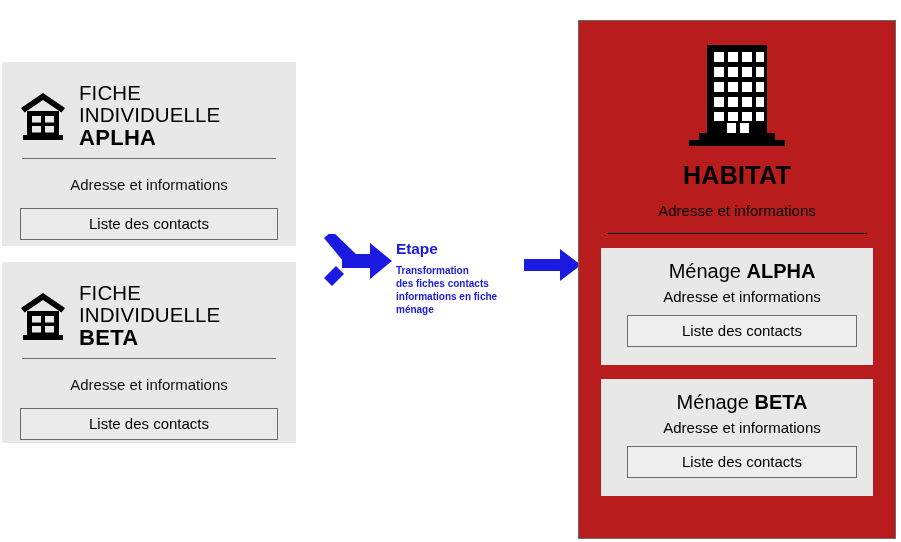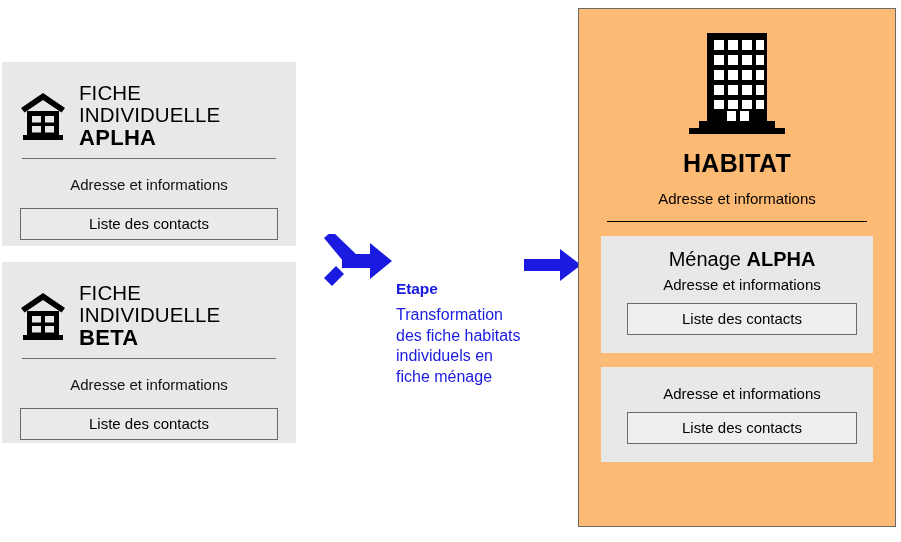--- a/index.html
+++ b/index.html
@@ -66,44 +66,45 @@
     font-size: 15px;
     color: #000;
     text-align: center;
     cursor: pointer;
   }
 
   
   .merge-arrow { position: absolute; left: 322px; top: 234px; width: 72px; height: 56px; }
   .right-arrow { position: absolute; left: 524px; top: 248px; width: 58px; height: 34px; }
 
-  .step-block { position: absolute; left: 396px; top: 240px; width: 126px; margin-top: 40px; }
+  .step-block { position: absolute; left: 396px; top: 240px; width: 126px; }
   .step-title {
     color: #1a1ae0;
     font-weight: 700;
     font-size: 15.5px;
     line-height: 1.18;
     letter-spacing: -.1px;
   }
   .step-sub {
     color: #1a1ae0;
-    font-size: 16px;
+    font-size: 10px;
     line-height: 1.28;
     margin-top: 7px;
+    font-weight: bold;
   }
 
   
   .coll-panel {
     position: absolute;
     left: 578px;
-    top: 8px;
+    top: 20px;
     width: 318px;
     height: 519px;
     border: 1.6px solid #6a6a6a;
-    background: #fdba74;
+    background: #b91c1c;
     box-sizing: border-box;
     padding: 22px 22px 0 22px;
   }
   .bld-wrap { text-align: center; }
   .bld-icon { width: 104px; height: 106px; display: inline-block; }
   .coll-title {
     text-align: center;
     font-weight: 700;
     font-size: 25px;
     line-height: 1.13;
@@ -196,22 +197,22 @@
   <path d="M2 44 L10 52 L22 40 L14 32 Z" fill="#1a1ae0"></path>
   <path d="M20 20 L48 20 L48 9 L70 27 L48 45 L48 34 L20 34 Z" fill="#1a1ae0"></path>
 </svg>
 
 <div class="step-block">
   <div class="step-title">
     <div>Etape</div>
   </div>
   <div class="step-sub">
     <div>Transformation</div>
-    <div>des fiche habitats</div>
-    <div>individuels en fiche ménage</div>
+    <div>des fiches contacts</div>
+    <div>informations en fiche ménage</div>
   </div>
 </div>
 
 <svg class="right-arrow" viewBox="0 0 58 34">
   <path d="M0 11 L36 11 L36 1 L57 17 L36 33 L36 23 L0 23 Z" fill="#1a1ae0"></path>
 </svg>
 
 <div class="coll-panel">
   <div class="bld-wrap">
     <svg class="bld-icon" viewBox="0 0 104 106">
@@ -250,16 +251,17 @@
   <div class="coll-addr">Adresse et informations</div>
   <div class="coll-rule"></div>
 
   <div class="menage-box">
     <div class="menage-title"><span>Ménage </span><b>ALPHA</b></div>
     <div class="menage-addr">Adresse et informations</div>
     <button class="menage-btn">Liste des contacts</button>
   </div>
 
   <div class="menage-box">
+    <div class="menage-title"><span>Ménage </span><b>BETA</b></div>
     <div class="menage-addr">Adresse et informations</div>
     <button class="menage-btn">Liste des contacts</button>
   </div>
 </div>
 
 </body></html>

